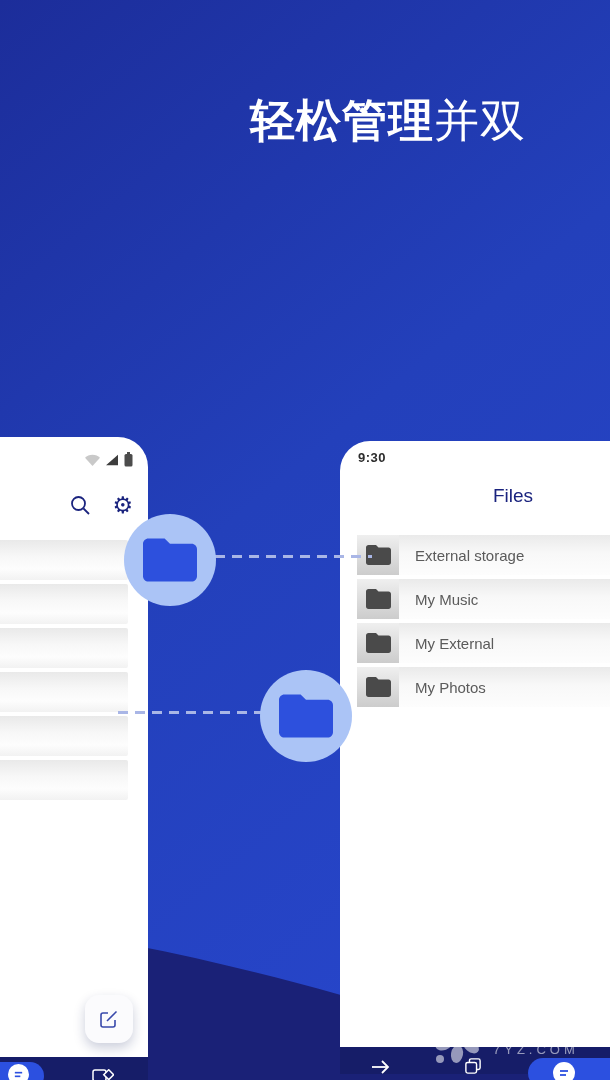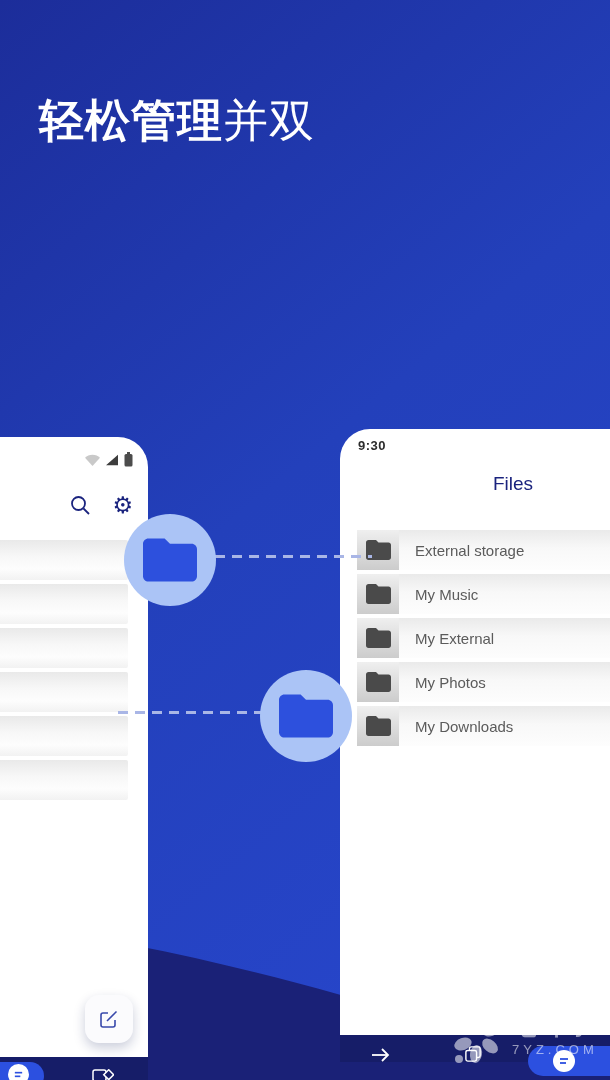--- a/index.html
+++ b/index.html
@@ -3,29 +3,29 @@
 <meta charset="utf-8">
 <style>
   * { margin:0; padding:0; box-sizing:border-box; }
   html,body { width:610px; height:1080px; }
   body { font-family:"Liberation Sans","DejaVu Sans",sans-serif; }
   .stage { position:relative; width:610px; height:1080px; overflow:hidden;
            background:linear-gradient(140deg,#1c2d9a 0%,#2340bb 45%,#2847cf 100%); }
   .wave { position:absolute; left:0; top:0; width:610px; height:1080px; z-index:1; }
 
   
-  .hero { position:absolute; top:90px; left:0; width:526px; text-align:left; z-index:2;
+  .hero { position:absolute; top:90px; left:0; width:526px; text-align:right; z-index:2;
           color:#ffffff; font-size:45px; line-height:61px; letter-spacing:1px;padding-left:39px; }
   .hero .b { font-weight:700; }
   .hero .r { font-weight:400; }
 
   
   .phone { position:absolute; background:#ffffff; z-index:10; }
   .phone-left  { left:-62px; top:437px; width:210px; height:643px; border-radius:30px 30px 0 0; }
-  .phone-right { left:340px; top:429px; width:270px; height:633px; border-radius:30px 0 0 0; }
+  .phone-right { left:340px; top:441px; width:270px; height:633px; border-radius:30px 0 0 0; }
 
   .statusbar-l { position:absolute; top:15px; right:15px; display:flex; gap:5px; align-items:center; }
   .actions-l { position:absolute; top:57px; right:15px; display:flex; gap:21px; align-items:center; }
   .gear { font-family:"DejaVu Sans",sans-serif; font-size:23px; color:#1a237e; line-height:22px; }
 
   .skeleton-list { position:absolute; left:0; top:103px; width:190px; }
   .skel-row { height:40px; margin-bottom:4px; border-radius:0 2px 2px 0;
               background:linear-gradient(180deg,#e9e9e9 0%,#f7f7f7 40%,#fdfdfd 72%,#f2f2f2 100%); }
 
   .fab { position:absolute; left:147px; top:558px; width:48px; height:48px; border-radius:14px;
@@ -37,40 +37,40 @@
   .pill { position:absolute; background:#2c50e0; border-radius:16px; }
   .pill-l { left:40px; top:5px; width:66px; height:28px; }
   .pill-r { left:188px; top:11px; width:110px; height:30px; }
   .pill-circle { position:absolute; background:#ffffff; border-radius:50%;
                  display:flex; align-items:center; justify-content:center; }
 
   
   .time { position:absolute; left:18px; top:9px; font-size:13px; font-weight:700; color:#2c2c2c; letter-spacing:.5px; }
   .files-title { position:absolute; left:0; top:44px; width:346px; text-align:center;
                  font-size:19px; color:#1a237e; }
-  .folder-list { position:absolute; left:17px; top:94px; width:253px;margin-top:7px; }
+  .folder-list { position:absolute; left:17px; top:94px; width:253px; }
   .folder-row { display:flex; align-items:center; height:40px; margin-bottom:4px;
                 background:linear-gradient(180deg,#eaeaea 0%,#f8f8f8 45%,#fdfdfd 100%); }
   .folder-iconbox { width:42px; height:40px; flex:0 0 42px;
                     background:linear-gradient(180deg,#efefef 0%,#cccccc 100%);
                     display:flex; align-items:center; justify-content:center; }
   .folder-label { margin-left:16px; font-size:15px; color:#5b5b5b; }
 
   
   .circle { position:absolute; width:92px; height:92px; border-radius:50%; background:#abc4f6;
             z-index:30; display:flex; align-items:center; justify-content:center; }
   .circle-1 { left:124px; top:514px; }
   .circle-2 { left:260px; top:670px; }
   .dash { position:absolute; height:3px; z-index:25;
           background:repeating-linear-gradient(90deg,#a9b6e6 0 10px,transparent 10px 17px); }
   .dash-1 { left:215px; top:555px; width:157px; }
   .dash-2 { left:118px; top:711px; width:144px; }
 
   
-  .watermark { position:absolute; left:450px; top:1010px; z-index:40; display:flex; align-items:flex-start;
+  .watermark { position:absolute; left:431px; top:1010px; z-index:40; display:flex; align-items:flex-start;
                opacity:.55; color:#ffffff; }
   .wm-text { margin-left:6px; }
   .wm-brand { font-size:25px; font-weight:700; letter-spacing:3px; line-height:30px; }
   .wm-domain { font-size:13px; letter-spacing:4px; margin-top:2px; }
 
   .icon { display:block; }
 </style>
 </head>
 <body>
 
@@ -173,28 +173,20 @@
 
   <div class="folder-row">
     <div class="folder-iconbox">
       <svg class="icon" width="25" height="20" viewBox="2 4 20 16">
               <path d="M10 4H4c-1.1 0-2 .9-2 2v12c0 1.1.9 2 2 2h16c1.1 0 2-.9 2-2V8c0-1.1-.9-2-2-2h-8l-2-2z" fill="#4a4a4a"></path>
             </svg>
     </div>
     <span class="folder-label">My Photos</span>
   </div>
 
-  <div class="folder-row">
-    <div class="folder-iconbox">
-      <svg class="icon" width="25" height="20" viewBox="2 4 20 16">
-              <path d="M10 4H4c-1.1 0-2 .9-2 2v12c0 1.1.9 2 2 2h16c1.1 0 2-.9 2-2V8c0-1.1-.9-2-2-2h-8l-2-2z" fill="#4a4a4a"></path>
-            </svg>
-    </div>
-    <span class="folder-label">My Downloads</span>
-  </div>
 </div>
     <div class="navbar navbar-r">
       <svg class="icon" style="position:absolute; left:31px; top:13px;" width="20" height="14" viewBox="0 0 20 14">
           <line x1="1" y1="7" x2="17" y2="7" stroke="#ffffff" stroke-width="1.8"></line>
           <polyline points="11,1 17,7 11,13" fill="none" stroke="#ffffff" stroke-width="1.8"></polyline>
         </svg>
       <svg class="icon" style="position:absolute; left:124px; top:11px;" width="18" height="16" viewBox="0 0 18 18">
           <rect x="5" y="1" width="12" height="12" rx="2" fill="none" stroke="#ffffff" stroke-width="1.6"></rect>
           <rect x="1" y="5" width="12" height="12" rx="2" fill="#161d68" stroke="#ffffff" stroke-width="1.6"></rect>
         </svg>

